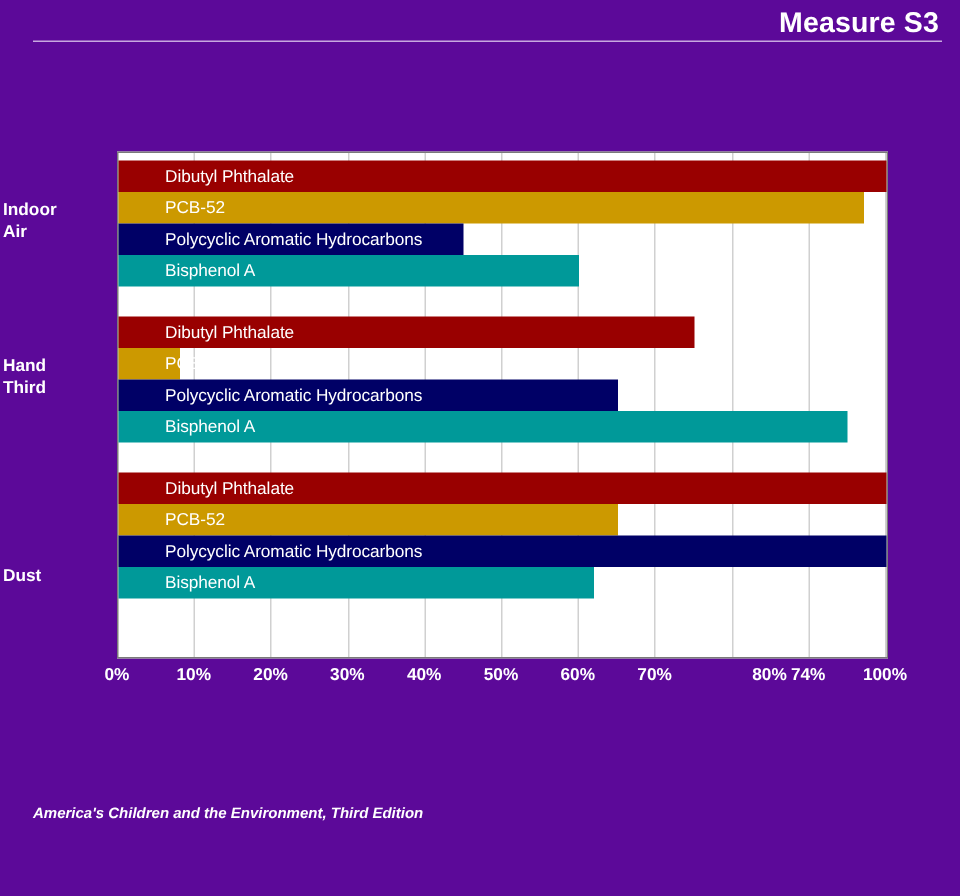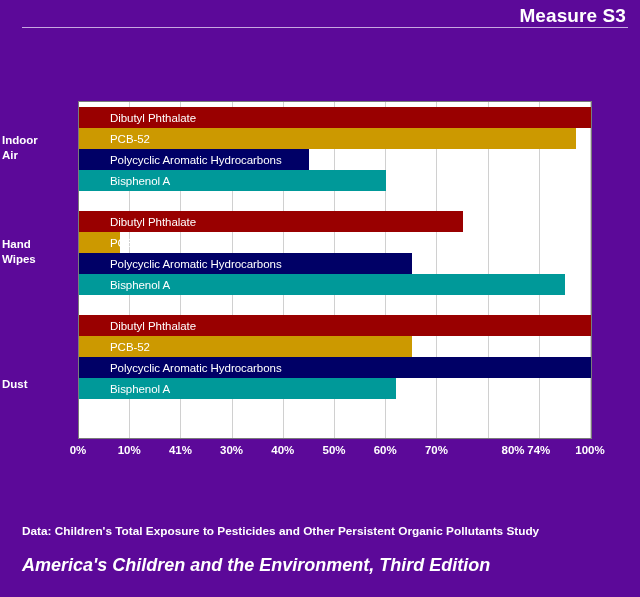--- a/index.html
+++ b/index.html
@@ -127,21 +127,21 @@
   }
   .footer-data {
     font-size: 11.8px;
     font-weight: bold;
     line-height: 1.52;
     color: #ffffff;
     width: 520px;
   }
   .footer-source {
     margin-top: 14px;
-    font-size: 18px;
+    font-size: 10px;
     font-weight: bold;
     font-style: italic;
     color: #ffffff;
   }
 </style>
 </head>
 <body>
 
 <div class="page">
 
@@ -197,39 +197,38 @@
           <span class="bar-label">Bisphenol A</span>
         </div>
       </div>
     <div id="group-labels">
         <div class="group-label" style="top: 37px;">
           <div>Indoor</div>
           <div>Air</div>
         </div>
         <div class="group-label" style="top: 141px;">
           <div>Hand</div>
-          <div>Wipes</div>
+          <div>Third</div>
         </div>
         <div class="group-label" style="top: 252.5px; margin-top: 28px;">
           <div>Dust</div>
         </div>
       </div>
     <div id="xticks">
         <div class="xtick" style="left: 78px;">0%</div>
         <div class="xtick" style="left: 129.2px;">10%</div>
-        <div class="xtick" style="left: 180.4px;">41%</div>
+        <div class="xtick" style="left: 180.4px;">20%</div>
         <div class="xtick" style="left: 231.6px;">30%</div>
         <div class="xtick" style="left: 282.8px;">40%</div>
         <div class="xtick" style="left: 334px;">50%</div>
         <div class="xtick" style="left: 385.2px;">60%</div>
         <div class="xtick" style="left: 436.4px;">70%</div>
         <div class="xtick" style="left: 513px;">80%</div>
         <div class="xtick" style="left: 538.8px;">74%</div>
         <div class="xtick" style="left: 590px;">100%</div>
       </div>
   </div>
 
   <div class="footer">
-    <div class="footer-data">Data: Children's Total Exposure to Pesticides and Other Persistent Organic Pollutants Study</div>
     <div class="footer-source">America's Children and the Environment, Third Edition</div>
   </div>
 
 </div>
 
 </body></html>

